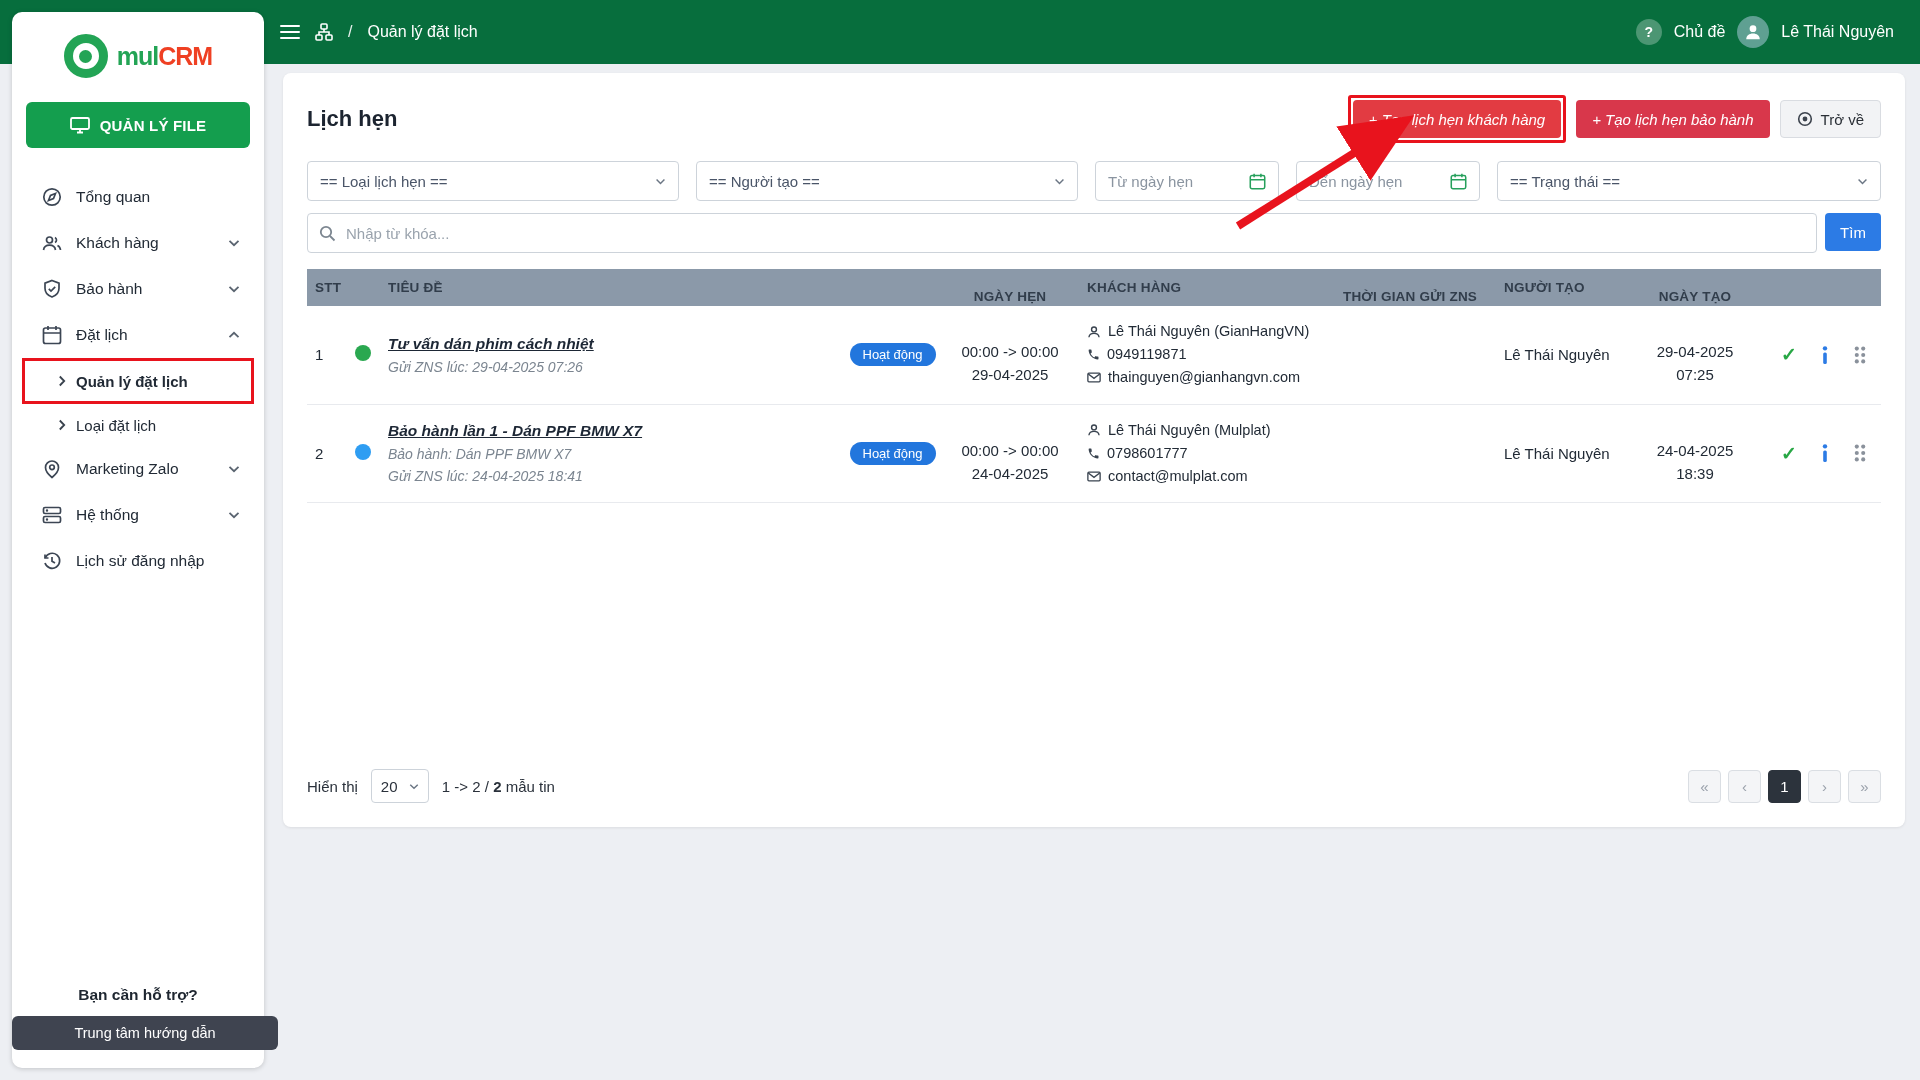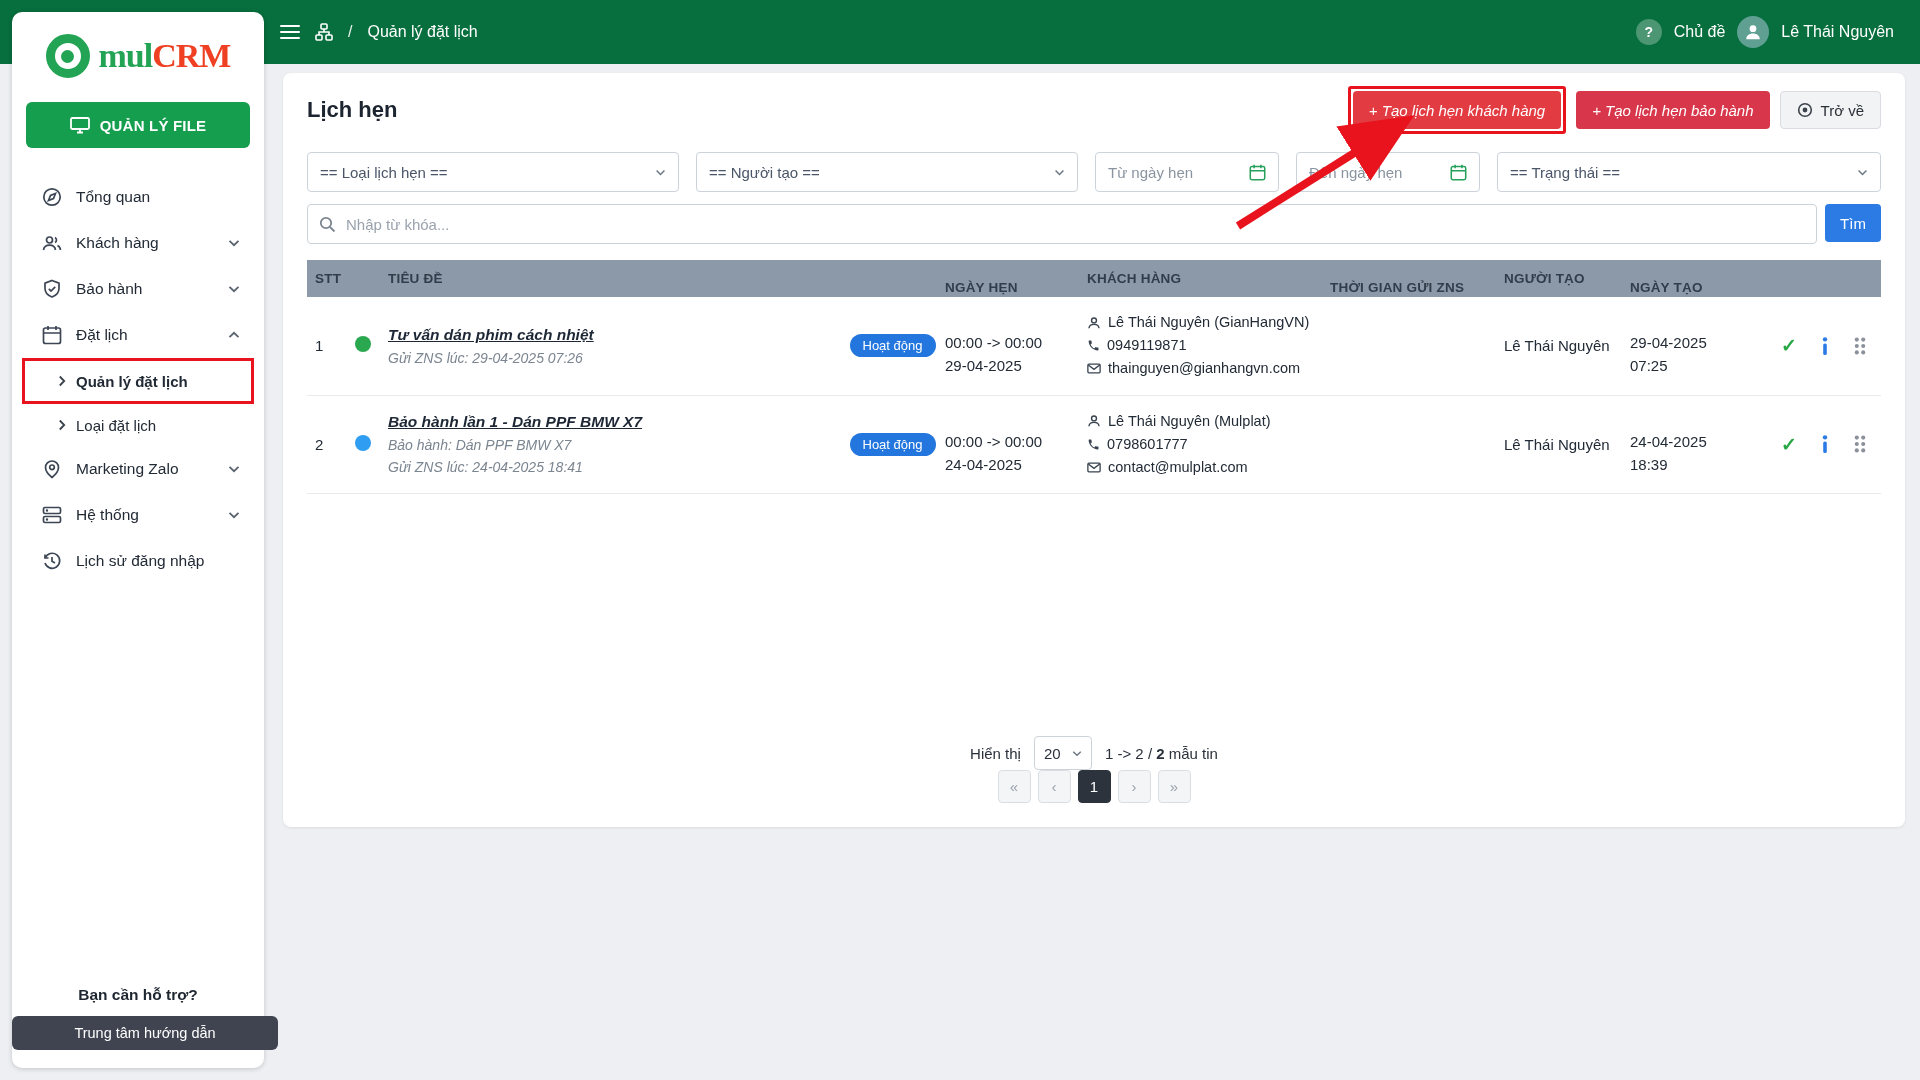--- a/index.html
+++ b/index.html
@@ -46,21 +46,21 @@
   .logo { height: 88px; display: flex; align-items: center; justify-content: center; gap: 9px; cursor: pointer; }
   .logo-mark {
     width: 44px; height: 44px; border-radius: 50%;
     border: 9px solid #23a455; position: relative; display: inline-block;
   }
   .logo-mark::after {
     content: ""; position: absolute; left: 50%; top: 50%;
     width: 13px; height: 13px; margin: -6.5px 0 0 -6.5px;
     border-radius: 50%; background: #23a455;
   }
-  .logo-text { font-size: 34px; font-weight: bold; letter-spacing: -1px; font-family: Liberation Serif, serif; }
+  .logo-text { font-size: 25px; font-weight: bold; letter-spacing: -1px; }
   .lg-mul { color: #23a455; }
   .lg-crm { color: #ef4023; }
   .file-btn {
     margin: 2px 14px 8px; height: 46px; background: #149e4e; color: #fff;
     border: none; border-radius: 6px; font-size: 15px; font-weight: bold;
     display: flex; align-items: center; justify-content: center; gap: 10px;
     cursor: pointer; letter-spacing: .2px;
   }
   .menu { margin-top: 18px; flex: 1; }
   .mi {
@@ -84,21 +84,21 @@
     width: 266px; height: 34px; background: #3f4450; color: #fff;
     border: none; border-radius: 6px; font-size: 14.5px; cursor: pointer;
   }
 
   
   .content { position: absolute; left: 283px; top: 73px; width: 1622px; }
   .card {
     background: #fff; border-radius: 8px; box-shadow: 0 1px 3px rgba(0,0,0,.08);
     height: 754px; padding: 0 24px; display: flex; flex-direction: column;
   }
-  .card-head { display: flex; justify-content: space-between; align-items: center; padding-top: 13px; gap: 24px; }
+  .card-head { display: flex; justify-content: space-between; align-items: center; padding-top: 22px; gap: 24px; }
   .page-title { font-size: 22px; font-weight: bold; color: #1c2430; }
   .head-actions { display: flex; align-items: center; gap: 10px; }
   .btn {
     height: 38px; padding: 0 16px; border: none; border-radius: 4px;
     font-size: 15px; cursor: pointer; white-space: nowrap;
   }
   .btn.red { background: #d8374b; color: #ffffff; font-style: italic; }
   .red-ring { border: 3px solid #e8131d; border-radius: 3px; padding: 2px; display: inline-flex; }
   .red-ring .btn.red { background: #e23b42; }
   .btn.light {
@@ -134,21 +134,21 @@
   .table { margin-top: 16px; }
   .thead, .trow {
     display: grid;
     grid-template-columns: 48px 33px 1fr 105px 130px 255px 160px 140px 130px 121px;
   }
   .thead {
     background: #8b99a9; height: 37px; align-items: center;
     color: #313d4b; font-weight: bold; font-size: 13.5px; letter-spacing: .2px;
   }
   .th { white-space: nowrap; overflow: visible; }
-  .t-c { text-align: left; margin-top: 17px; }
+  .t-c { text-align: center; margin-top: 17px; }
   .c-stt { padding-left: 8px; }
   .c-cust { padding-left: 12px; }
   .c-creator { padding-left: 14px; }
   .trow { border-bottom: 1px solid #e8eaee; padding: 14px 0; align-items: center; }
   .td { font-size: 15px; color: #222b36; }
   .dot { width: 16px; height: 16px; border-radius: 50%; display: inline-block; }
   .dot-green { background: #2aa850; }
   .dot-blue { background: #2e9df2; }
   .title-link { font-size: 15.5px; color: #1d2735; text-decoration: underline; font-weight: 600; cursor: pointer; display: inline-block; font-style: italic; }
   .subnote { font-style: italic; color: #7b8590; font-size: 14px; margin-top: 6px; }
@@ -159,21 +159,21 @@
   }
   .c-date div { line-height: 1.55; }
   .cust-line { display: flex; align-items: center; gap: 7px; font-size: 14.5px; line-height: 1.6; color: #222b36; }
   .cust-line svg { color: #39434f; flex: none; }
   .c-created div { line-height: 1.55; }
   .c-actions { display: flex; align-items: center; justify-content: flex-end; gap: 24px; padding-right: 14px; }
   .act { cursor: pointer; display: flex; align-items: center; }
   .act.check { color: #28a745; font-size: 19px; font-weight: bold; }
 
   .spacer { flex: 1; }
-  .pager { display: flex; justify-content: space-between; align-items: center; padding: 14px 0 24px; flex-direction: column; }
+  .pager { display: flex; justify-content: space-between; align-items: center; padding: 14px 0 24px; }
   .pager-left { display: flex; align-items: center; gap: 13px; font-size: 15px; color: #2a313b; }
   .pagesize { height: 34px; width: 58px; padding: 8px 9px; color: #2a313b; }
   .range b { font-weight: bold; }
   .pager-right { display: flex; gap: 7px; }
   .pg {
     min-width: 33px; height: 33px; border: 1px solid #dadee3; background: #f4f5f7;
     color: #9aa1ab; border-radius: 4px; font-size: 15px; cursor: pointer;
   }
   .pg.active { background: #2c333c; color: #fff; border-color: #2c333c; }
 

